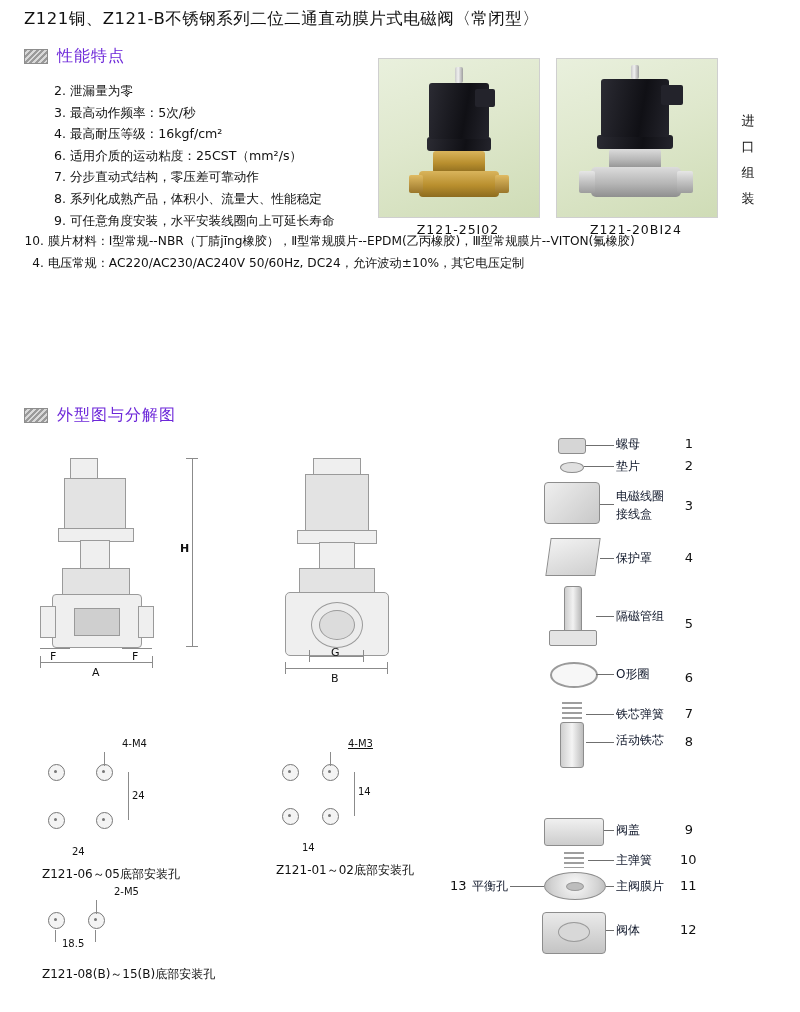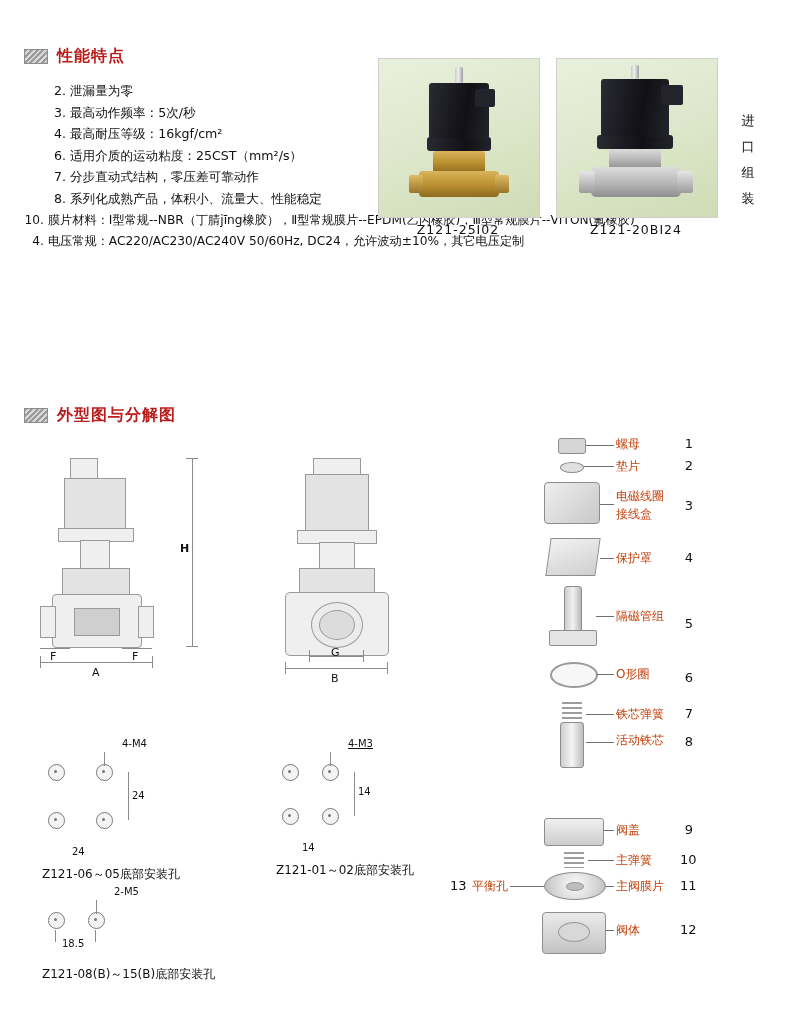--- a/index.html
+++ b/index.html
@@ -22,21 +22,21 @@
 
   
   .section-head{position:absolute;display:flex;align-items:center;gap:9px;}
   .sec-mark{
     width:22px;height:13px;
     background:
       repeating-linear-gradient(135deg,#9a9a9a 0 2px,#d9d9d9 2px 4px);
     border:1px solid #8d8d8d;
     display:inline-block;
   }
-  .sec-title{font-size:16px;font-weight:bold;color:#b91c1c;letter-spacing:1px;}
+  .sec-title{font-size:16px;font-weight:normal;color:#6d28d9;letter-spacing:1px;}
 
   
   .features{position:absolute;left:44px;top:80px;width:520px;}
   .feat{
     font-size:12.6px;line-height:21.6px;color:#111;white-space:nowrap;
   }
   .feat .num{display:inline-block;min-width:22px;text-align:right;}
   .feat.wide{font-size:12.2px;}
 
   
@@ -74,21 +74,21 @@
   .gshape{position:absolute;background:#e3e3e3;border:1px solid #9a9a9a;}
   .gshape.lt{background:#efefef;}
   .gshape.dk{background:#cfcfcf;}
   .gcirc{position:absolute;border:1px solid #9a9a9a;border-radius:50%;background:#ececec;}
 
   
   .hole{position:absolute;width:15px;height:15px;border:1px solid #777;border-radius:50%;background:#f4f4f4;}
   .hole:after{content:"";position:absolute;left:5px;top:5px;width:3px;height:3px;background:#777;border-radius:50%;}
 
   
-  .part-label{position:absolute;font-size:12px;color:#c2410c;white-space:nowrap;}
+  .part-label{position:absolute;font-size:12px;color:#0f172a;white-space:nowrap;}
   .part-num{position:absolute;font-size:13px;color:#111;width:14px;text-align:center;}
   .lead{position:absolute;height:1px;background:#6f6f6f;}
 
   .epart{position:absolute;}
   .ep-nut{width:26px;height:14px;background:#d6d6d6;border:1px solid #8d8d8d;border-radius:3px;}
   .ep-wash{width:22px;height:9px;background:#e0e0e0;border:1px solid #8d8d8d;border-radius:50%;}
   .ep-coil{width:54px;height:40px;background:linear-gradient(135deg,#efefef,#c8c8c8);border:1px solid #8d8d8d;border-radius:4px;}
   .ep-cover{width:48px;height:36px;background:linear-gradient(160deg,#f2f2f2,#cfcfcf);border:1px solid #8d8d8d;}
   .ep-tube{width:16px;height:46px;background:linear-gradient(90deg,#cdcdcd,#f2f2f2,#b9b9b9);border:1px solid #8d8d8d;border-radius:3px;}
   .ep-plate{width:46px;height:14px;background:#e4e4e4;border:1px solid #8d8d8d;border-radius:2px;}
@@ -98,33 +98,35 @@
   .ep-diaph{width:60px;height:26px;background:radial-gradient(circle at 50% 45%,#fafafa,#d2d2d2 70%,#b5b5b5);border:1px solid #8d8d8d;border-radius:50%;}
   .ep-body{width:62px;height:40px;background:linear-gradient(180deg,#eaeaea,#c4c4c4);border:1px solid #8d8d8d;border-radius:4px;}
   .ep-spring{width:20px;height:18px;background:
     repeating-linear-gradient(180deg,#9e9e9e 0 2px,transparent 2px 5px);}
 </style>
 </head>
 <body>
 
 <div class="page">
 
+  <div class="doc-title">Z121铜、Z121-B不锈钢系列二位二通直动膜片式电磁阀〈常闭型〉</div>
 
   <div class="section-head" style="left:24px;top:46px;">
     <span class="sec-mark"></span>
     <span class="sec-title">性能特点</span>
   </div>
 
   <div class="features">
     <div class="feat"><span class="num">2.</span> <span>泄漏量为零</span></div>
     <div class="feat"><span class="num">3.</span> <span>最高动作频率：5次/秒</span></div>
     <div class="feat"><span class="num">4.</span> <span>最高耐压等级：16kgf/cm²</span></div>
     <div class="feat"><span class="num">6.</span> <span>适用介质的运动粘度：25CST（mm²/s）</span></div>
     <div class="feat"><span class="num">7.</span> <span>分步直动式结构，零压差可靠动作</span></div>
     <div class="feat"><span class="num">8.</span> <span>系列化成熟产品，体积小、流量大、性能稳定</span></div>
+    <div class="feat"><span class="num">9.</span> <span>可任意角度安装，水平安装线圈向上可延长寿命</span></div>
     <div class="feat wide" style="margin-left:-22px;"><span class="num">10.</span> <span>膜片材料：Ⅰ型常规--NBR（丁腈jīng橡胶），Ⅱ型常规膜片--EPDM(乙丙橡胶)，Ⅲ型常规膜片--VITON(氟橡胶)</span></div>
     <div class="feat wide" style="margin-left:-22px;"><span class="num">4.</span> <span>电压常规：AC220/AC230/AC240V  50/60Hz, DC24，允许波动±10%，其它电压定制</span></div>
   </div>
 
   <div class="photo" style="left:378px;top:58px;width:160px;height:158px;">
     <div class="v-stem" style="left:76px;top:8px;width:8px;height:16px;"></div>
     <div class="v-coil sh" style="left:48px;top:78px;width:64px;height:14px;"></div>
     <div class="v-coil sh" style="left:50px;top:24px;width:60px;height:56px;"></div>
     <div class="v-conn" style="left:96px;top:30px;width:20px;height:18px;"></div>
     <div class="v-body-brass" style="left:54px;top:92px;width:52px;height:22px;"></div>

